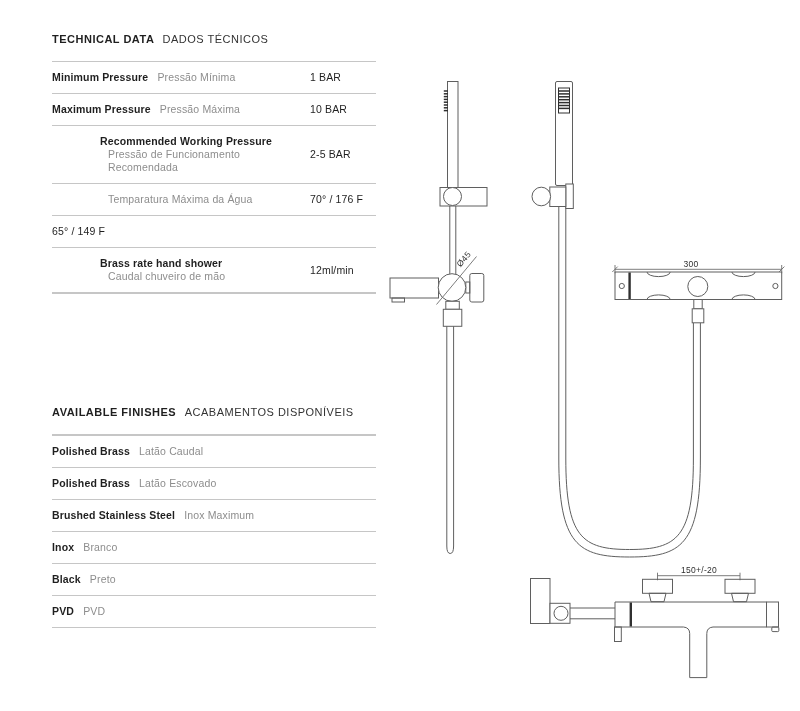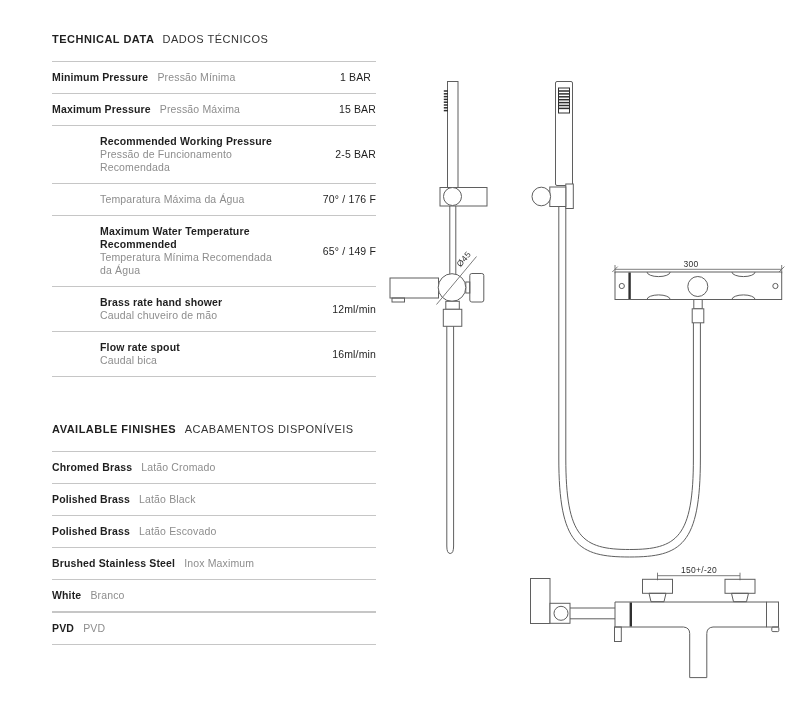--- a/index.html
+++ b/index.html
@@ -8,44 +8,43 @@
     width: 800px;
     height: 711px;
     background: #ffffff;
     font-family: "Liberation Sans", sans-serif;
     color: #1f1f1f;
     overflow: hidden;
   }
   
   .block { position: absolute; left: 52px; width: 324px; }
   .tech-block { top: 32px; }
-  .fin-block  { top: 422px; }
+  .fin-block  { top: 405px; }
   .sec-heading {
     margin: 0 0 15px 0;
     font-size: 11px;
     line-height: 14px;
     font-weight: 700;
     letter-spacing: 0.5px;
     color: #1f1f1f;
     white-space: nowrap;
   }
   .sec-heading .h-pt { font-weight: 400; margin-left: 5px; color: #333; }
   .divider { border-top: 1px solid #c6c6c6; height: 0; }
   .t-row {
     display: flex;
     align-items: center;
     padding: 9px 0;
     font-size: 10.5px;
     line-height: 13px;
     letter-spacing: 0.15px;
-    gap: 30px;
   }
   .t-label { width: 258px; padding-right: 8px; box-sizing: border-box; }
   .en { font-weight: 700; color: #1f1f1f; }
-  .pt { font-weight: 400; color: #8d8d8d; }
+  .pt { font-weight: 400; color: #8d8d8d; margin-left: 8px; }
   .inline .pt { margin-left: 6px; }
   .stacked .en, .stacked .pt { display: block; padding-left: 48px; }
   .t-value { font-weight: 400; color: #1f1f1f; white-space: nowrap; }
   .f-row { padding: 9px 0; font-size: 10.5px; line-height: 13px; letter-spacing: 0.15px; }
   .f-row .pt { margin-left: 6px; }
   
   .drawings { position: absolute; left: 380px; top: 50px; width: 420px; height: 645px; }
   .drawings * { fill: none; stroke: #5f5f5f; stroke-width: 1; }
   .drawings .fw  { fill: #ffffff; }
   .drawings .dk  { stroke: #303030; }
@@ -77,21 +76,21 @@
       </div>
       <div class="t-value">1 BAR</div>
     </div>
     <div class="divider"></div>
 
     <div class="t-row inline">
       <div class="t-label">
         <span class="en">Maximum Pressure</span>
         <span class="pt">Pressão Máxima</span>
       </div>
-      <div class="t-value">15 BAR</div>
+      <div class="t-value">10 BAR</div>
     </div>
     <div class="divider"></div>
 
     <div class="t-row stacked">
       <div class="t-label">
         <span class="en">Recommended Working Pressure</span>
         <span class="pt">Pressão de Funcionamento Recomendada</span>
       </div>
       <div class="t-value">2-5 BAR</div>
     </div>
@@ -99,84 +98,73 @@
 
     <div class="t-row stacked">
       <div class="t-label">
         <span class="pt">Temparatura Máxima da Água</span>
       </div>
       <div class="t-value">70° / 176 F</div>
     </div>
     <div class="divider"></div>
 
     <div class="t-row stacked">
-      <div class="t-label">
-        <span class="en">Maximum Water Temperature Recommended</span>
-        <span class="pt">Temperatura Mínima Recomendada da Água</span>
-      </div>
       <div class="t-value">65° / 149 F</div>
     </div>
     <div class="divider"></div>
 
     <div class="t-row stacked">
       <div class="t-label">
         <span class="en">Brass rate hand shower</span>
         <span class="pt">Caudal chuveiro de mão</span>
       </div>
       <div class="t-value">12ml/min</div>
     </div>
     <div class="divider"></div>
 
-    <div class="t-row stacked">
-      <div class="t-label">
-        <span class="en">Flow rate spout</span>
-        <span class="pt">Caudal bica</span>
-      </div>
-      <div class="t-value">16ml/min</div>
-    </div>
     <div class="divider"></div>
   </section>
 
   <section class="block fin-block">
     <h2 class="sec-heading">
       <span class="h-en">AVAILABLE FINISHES</span>
       <span class="h-pt">ACABAMENTOS DISPONÍVEIS</span>
     </h2>
     <div class="divider"></div>
 
-    <div class="f-row">
-      <span class="en">Chromed Brass</span>
-      <span class="pt">Latão Cromado</span>
-    </div>
     <div class="divider"></div>
 
     <div class="f-row">
       <span class="en">Polished Brass</span>
-      <span class="pt">Latão Black</span>
+      <span class="pt">Latão Caudal</span>
     </div>
     <div class="divider"></div>
 
     <div class="f-row">
       <span class="en">Polished Brass</span>
       <span class="pt">Latão Escovado</span>
     </div>
     <div class="divider"></div>
 
     <div class="f-row">
       <span class="en">Brushed Stainless Steel</span>
       <span class="pt">Inox Maximum</span>
     </div>
     <div class="divider"></div>
 
     <div class="f-row">
-      <span class="en">White</span>
+      <span class="en">Inox</span>
       <span class="pt">Branco</span>
     </div>
     <div class="divider"></div>
 
+    <div class="f-row">
+      <span class="en">Black</span>
+      <span class="pt">Preto</span>
+    </div>
     <div class="divider"></div>
 
     <div class="f-row">
       <span class="en">PVD</span>
       <span class="pt">PVD</span>
     </div>
     <div class="divider"></div>
   </section>
 
   <svg class="drawings" viewBox="380 50 420 645">

